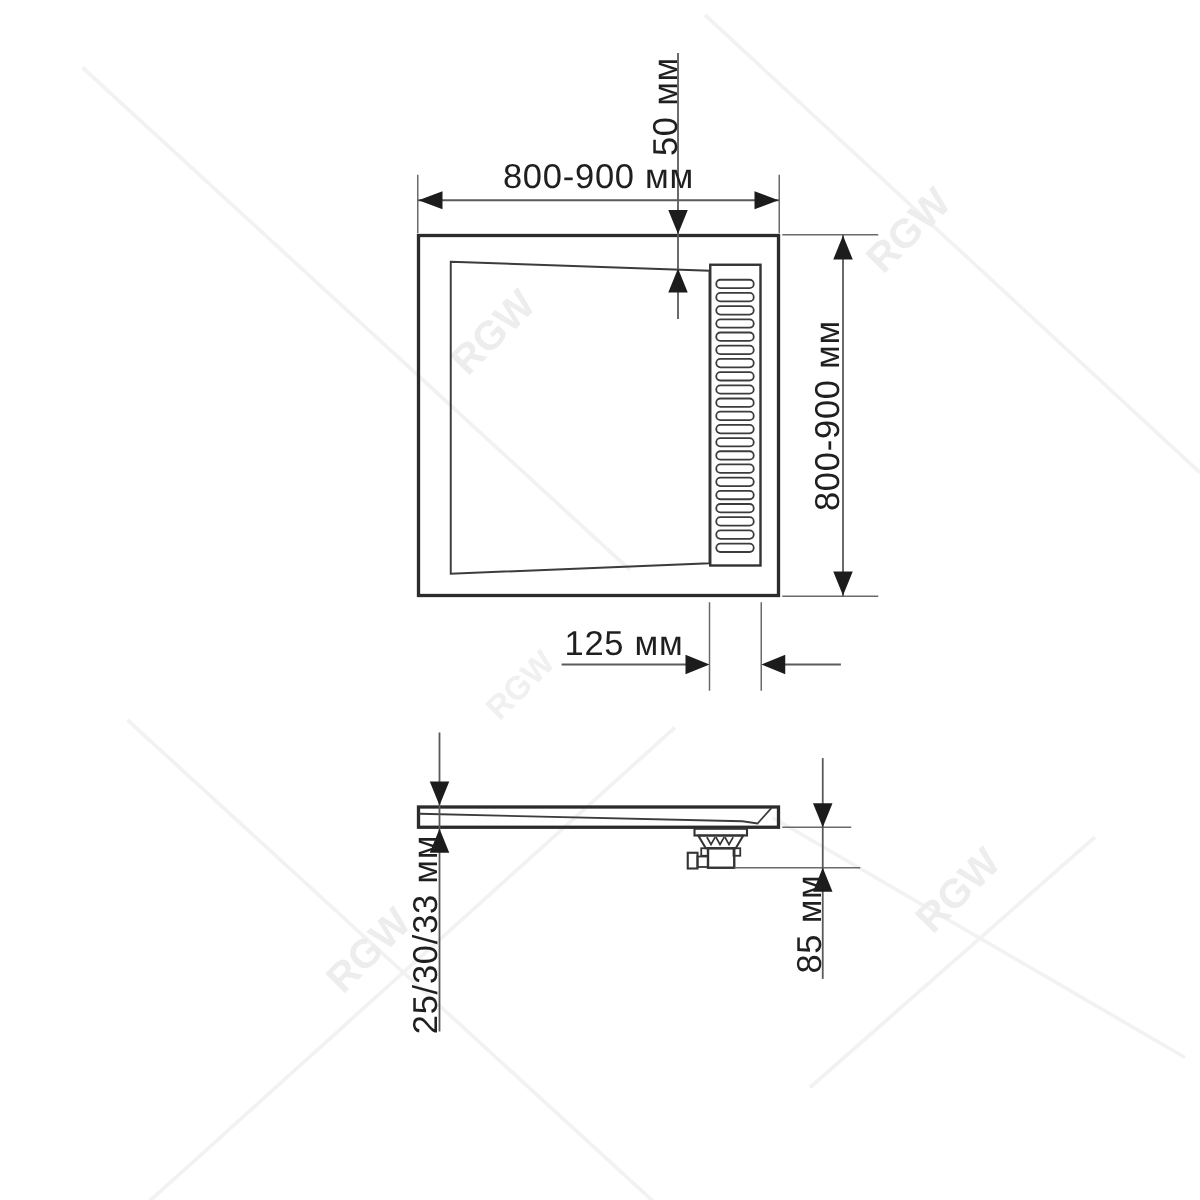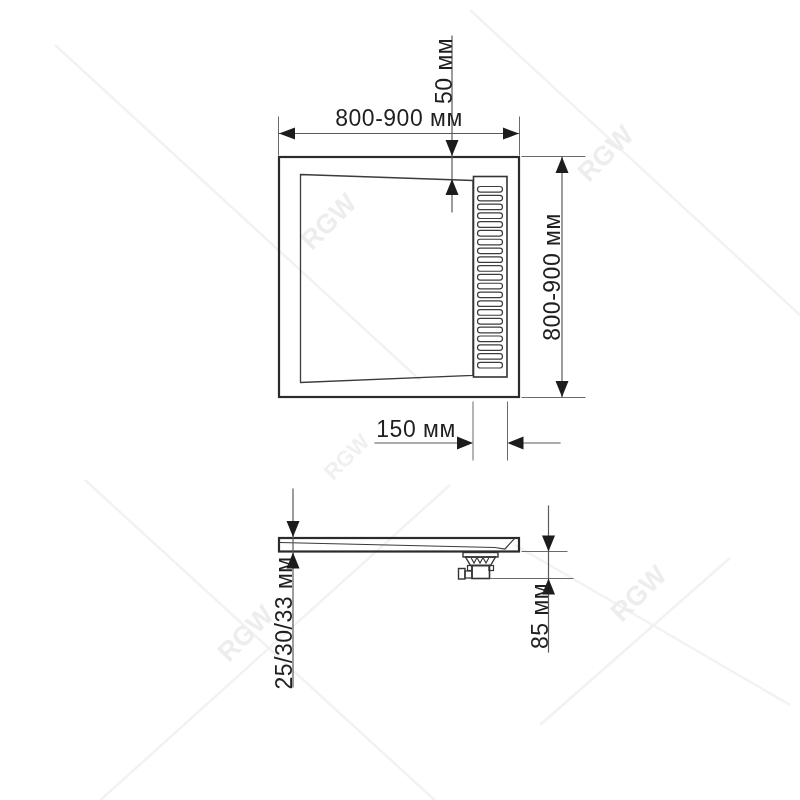--- a/index.html
+++ b/index.html
@@ -127,18 +127,18 @@
       <polygon points="548.5,578.5 542,594.5 555,594.5" fill="#1c1c1c" stroke="none"></polygon>
     </g>
   </svg>
 
   <div class="dim-label" style="left:399px;top:118px;">800-900 мм</div>
 
   <div class="dim-label vertical" style="left:552px;top:277px;">800-900 мм</div>
 
   <div class="dim-label vertical" style="left:444px;top:71px;">50 мм</div>
 
-  <div class="dim-label" style="left:416px;top:429px;">150 мм</div>
+  <div class="dim-label" style="left:416px;top:429px;">125 мм</div>
 
   <div class="dim-label vertical" style="left:284px;top:623px;">25/30/33 мм</div>
 
   <div class="dim-label vertical" style="left:540px;top:616px;">85 мм</div>
 </div>
 
 </body></html>

